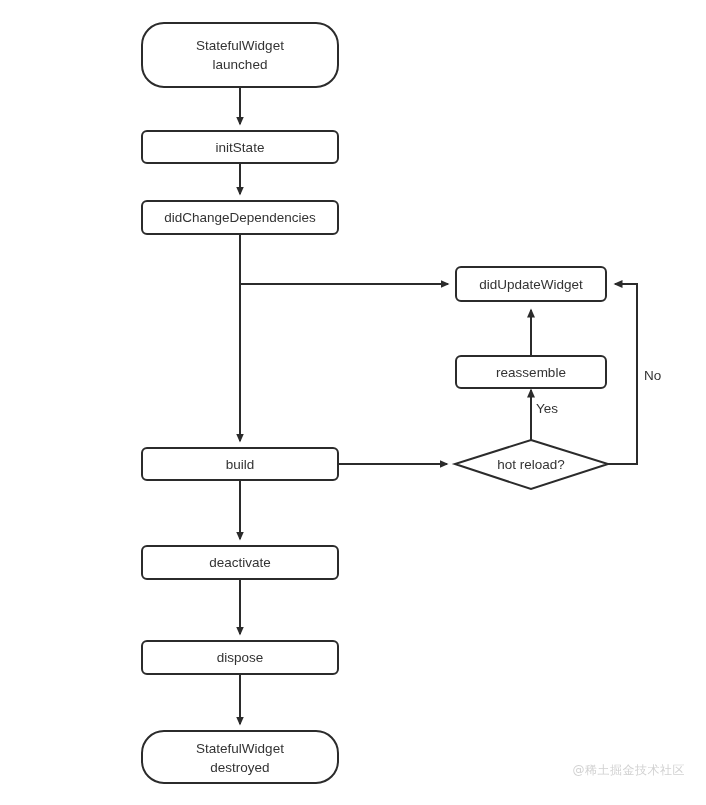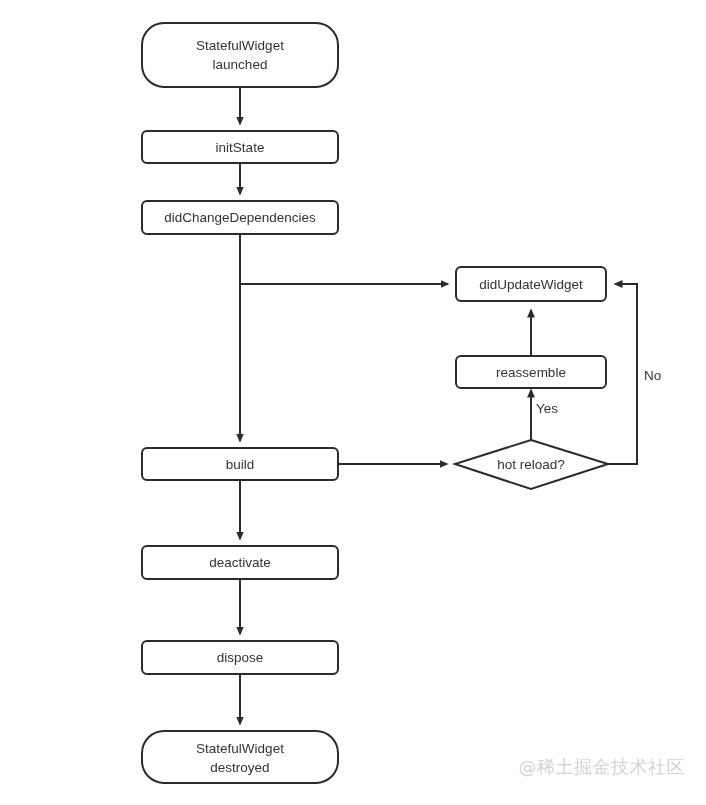--- a/index.html
+++ b/index.html
@@ -44,21 +44,21 @@
   .link {
     stroke: #2b2b2b;
     stroke-width: 2;
     fill: none;
   }
   .watermark {
     position: absolute;
     right: 14px;
     bottom: 26px;
     font-family: "DejaVu Sans", "Liberation Sans", sans-serif;
-    font-size: 18px;
+    font-size: 12px;
     color: #d2d2d2;
     letter-spacing: 0.5px;
     white-space: nowrap;
     user-select: none;
   }
 </style>
 </head>
 <body>
 
 <div id="canvas">

